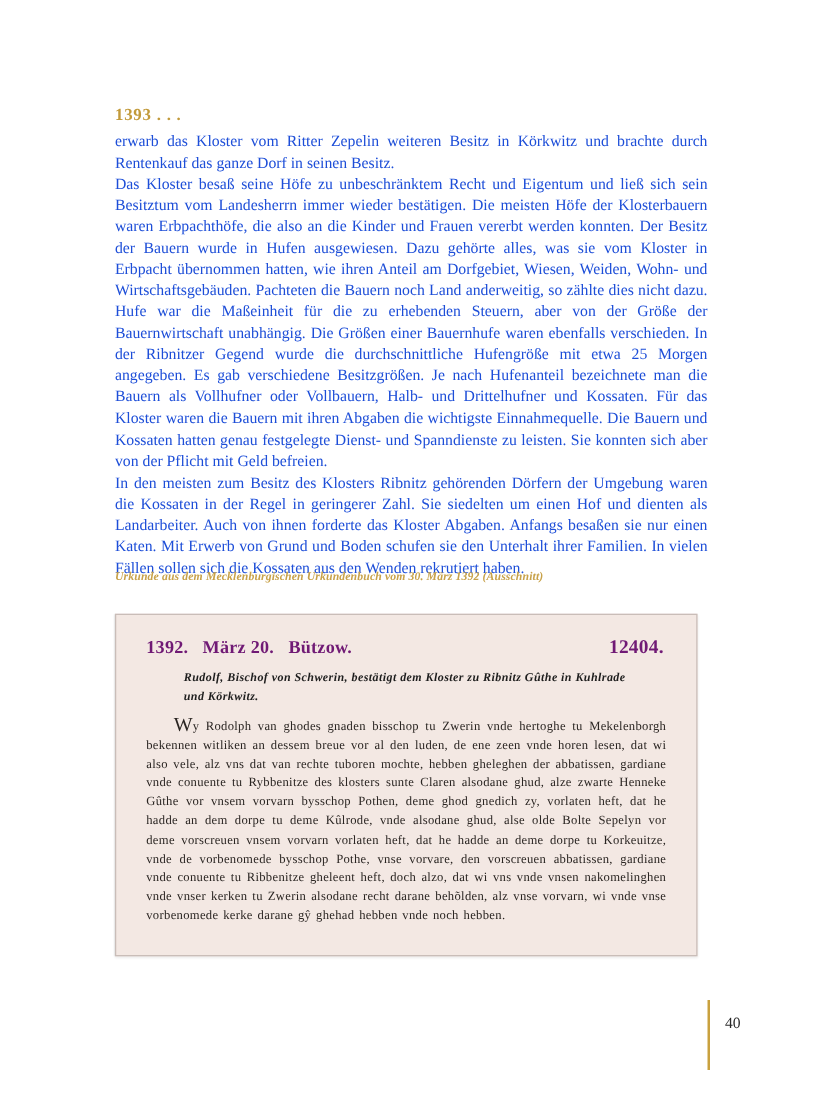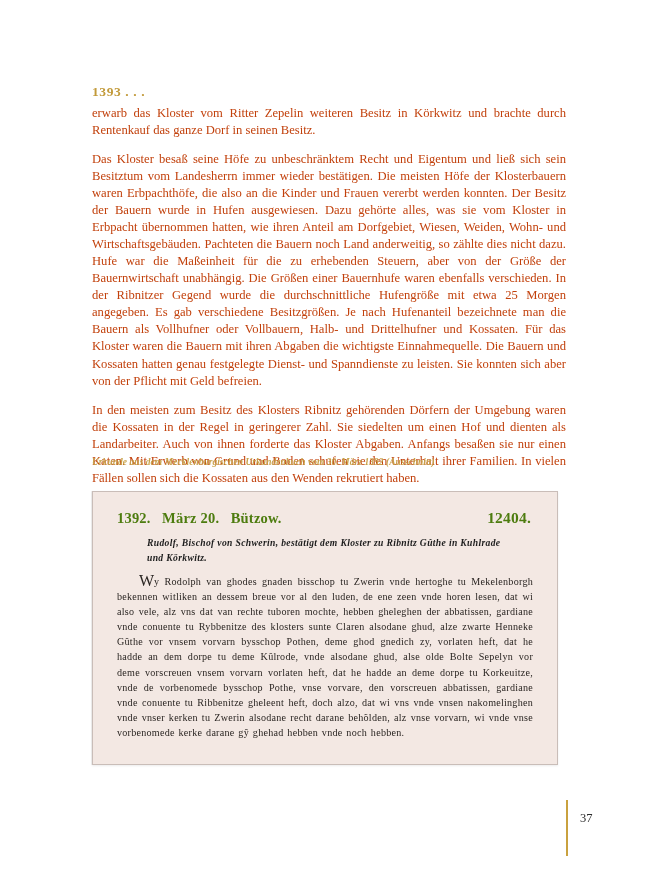--- a/index.html
+++ b/index.html
@@ -39,25 +39,25 @@
     margin: 0 0 4px 0;
     line-height: 1.25;
   }
 
   .body-par {
     font-size: 12.6px;
     line-height: 17.05px;
     text-align: justify;
     text-justify: inter-word;
     margin: 0;
-    color: #c2410c;
+    color: #1d4ed8;
     hyphens: none;
   }
   .body-par + .body-par {
-    margin-top: 12px;
+    margin-top: 0px;
   }
 
   .caption {
     font-size: 9.4px;
     font-style: italic;
     font-weight: bold;
     color: #c8a24a;
     margin: 0;
     line-height: 1.3;
     letter-spacing: 0.1px;
@@ -89,21 +89,21 @@
     box-sizing: border-box;
   }
 
   .charter-head {
     display: flex;
     align-items: baseline;
     justify-content: space-between;
     font-family: "Liberation Serif", "DejaVu Serif", serif;
     font-size: 14.5px;
     font-weight: bold;
-    color: #4d7c0f;
+    color: #701a75;
     letter-spacing: 0.2px;
   }
   .charter-head .dateline {
     white-space: pre;
   }
   .charter-head .docnum {
     font-size: 15.5px;
     font-weight: bold;
     letter-spacing: 0.2px;
     padding-right: 2px;
@@ -199,16 +199,16 @@
 
       <p class="charter-subtitle">Rudolf, Bischof von Schwerin, bestätigt dem Kloster zu Ribnitz Gûthe in Kuhlrade und Körkwitz.</p>
 
       <p class="charter-body"><span class="indent-lead"></span><span class="dropcap">W</span><span>y Rodolph van ghodes gnaden bisschop tu Zwerin vnde hertoghe tu Mekelenborgh bekennen witliken an dessem breue vor al den luden, de ene zeen vnde horen lesen, dat wi also vele, alz vns dat van rechte tuboren mochte, hebben gheleghen der abbatissen, gardiane vnde conuente tu Rybbenitze des klosters sunte Claren alsodane ghud, alze zwarte Henneke Gûthe vor vnsem vorvarn bysschop Pothen, deme ghod gnedich zy, vorlaten heft, dat he hadde an dem dorpe tu deme Kûlrode, vnde alsodane ghud, alse olde Bolte Sepelyn vor deme vorscreuen vnsem vorvarn vorlaten heft, dat he hadde an deme dorpe tu Korkeuitze, vnde de vorbenomede bysschop Pothe, vnse vorvare, den vorscreuen abbatissen, gardiane vnde conuente tu Ribbenitze gheleent heft, doch alzo, dat wi vns vnde vnsen nakomelinghen vnde vnser kerken tu Zwerin alsodane recht darane behõlden, alz vnse vorvarn, wi vnde vnse vorbenomede kerke darane gŷ ghehad hebben vnde noch hebben.</span></p>
 
     </div>
   </div>
 
   <div class="folio">
     <div class="folio-rule"></div>
-    <div class="folio-num">37</div>
+    <div class="folio-num">40</div>
   </div>
 
 </div>
 
 </body></html>

